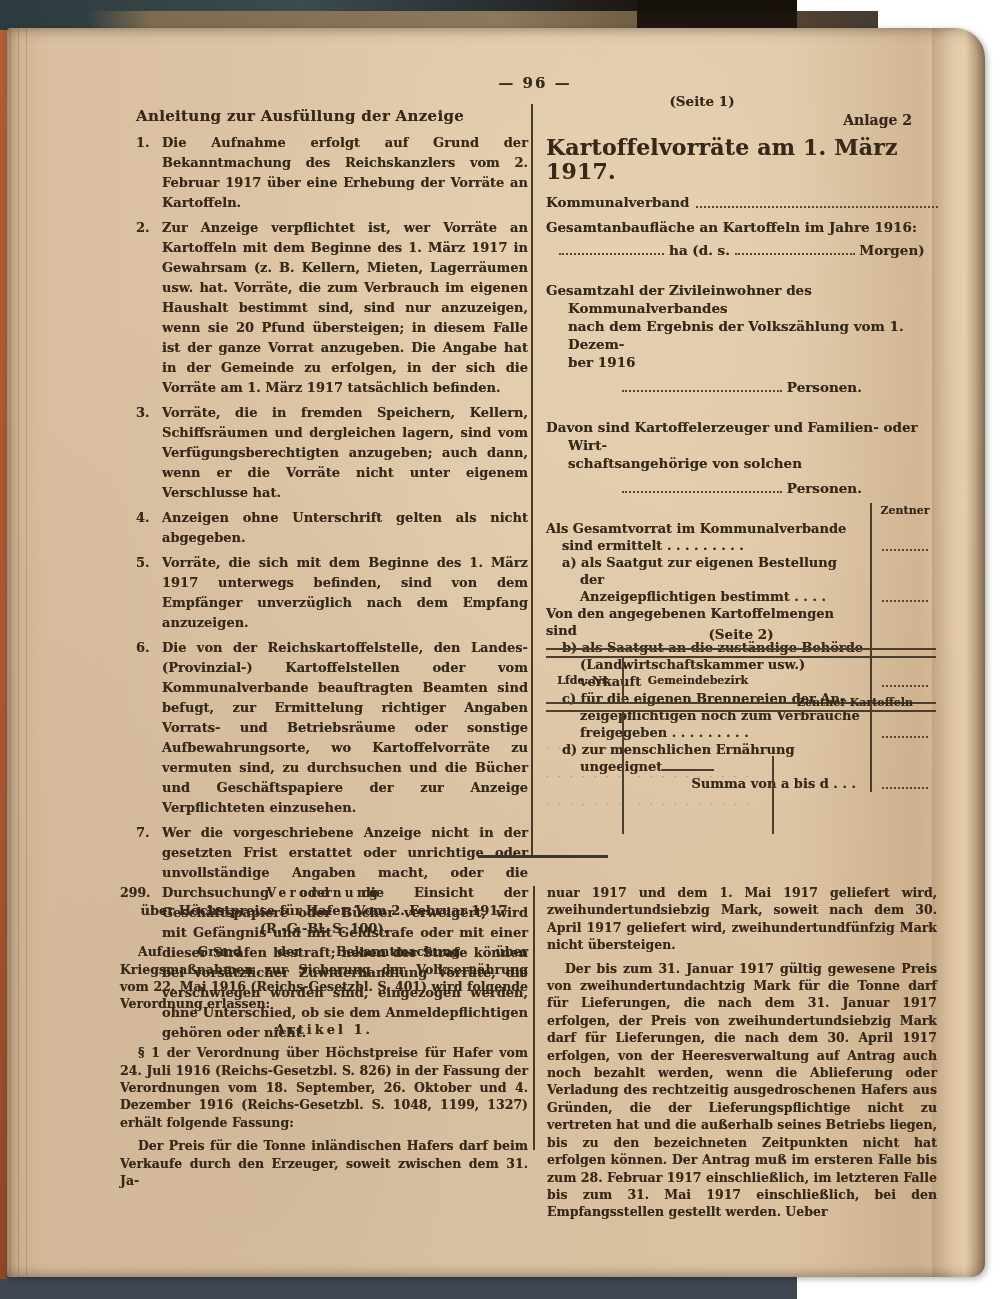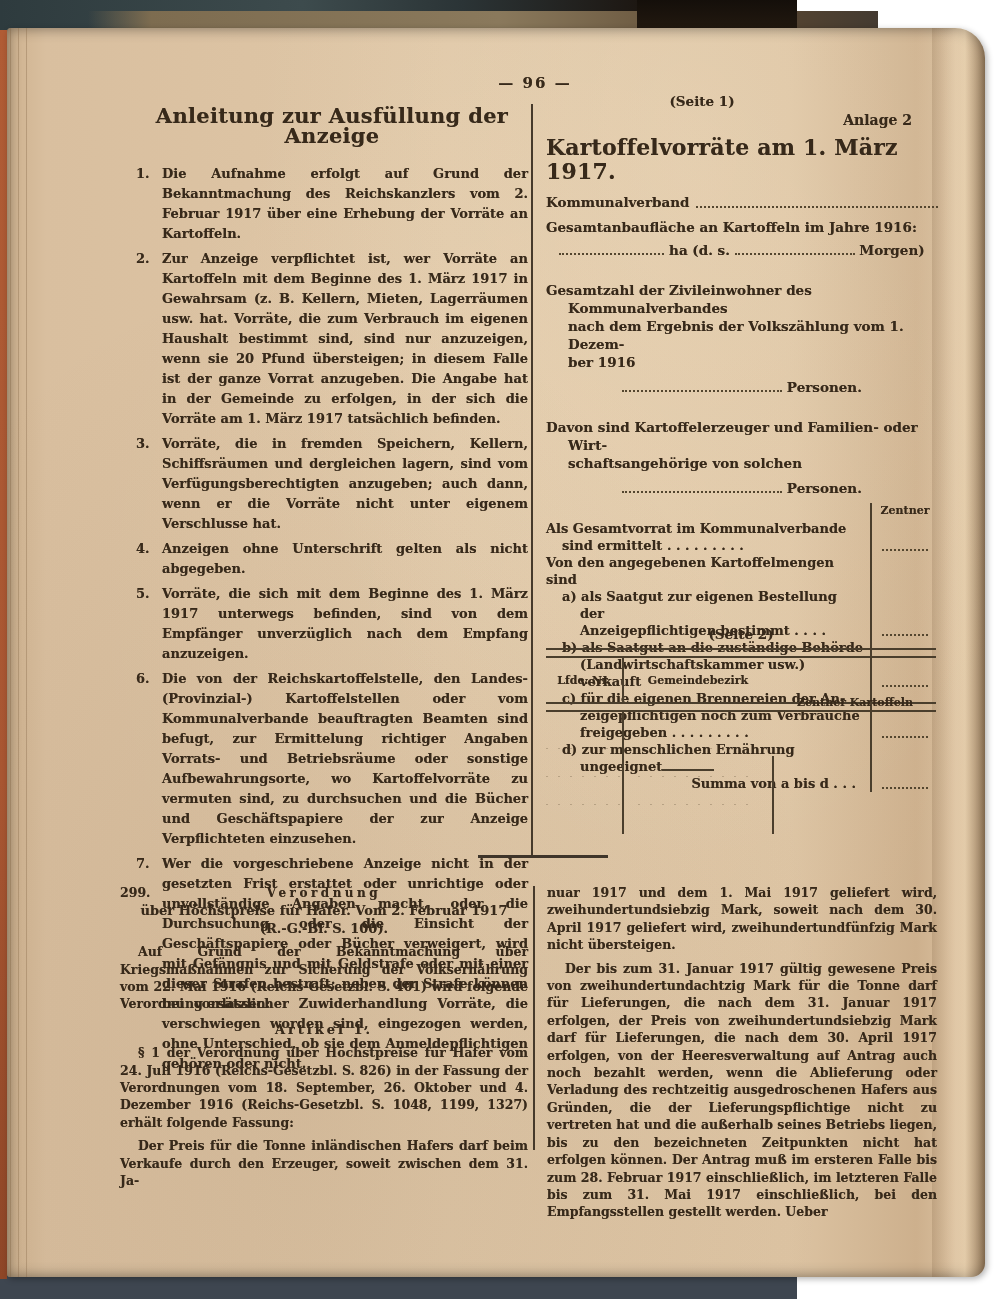--- a/index.html
+++ b/index.html
@@ -29,21 +29,21 @@
     background:repeating-linear-gradient(90deg,rgba(150,120,88,.0) 0 3px,rgba(130,100,68,.35) 3px 4px,rgba(150,120,88,.0) 4px 8px);}
   .fold-right{position:absolute;top:0;bottom:0;left:925px;width:53px;border-radius:0 30px 14px 0;
     background:linear-gradient(90deg,rgba(90,60,30,.16),rgba(90,60,30,0) 30%,rgba(255,236,202,.38) 62%,rgba(70,45,22,.30) 100%);}
   
   .ink{color:#37291a;font-weight:700;text-shadow:0 0 .4px rgba(55,41,26,.55);}
   .just{text-align:justify;}
   .preline{white-space:pre-line;}
   .page-number{position:absolute;left:470px;top:74px;width:130px;text-align:center;font-size:15px;letter-spacing:2px;}
   
   .col-left{position:absolute;left:136px;top:106px;width:392px;font-size:13px;line-height:20px;}
-  .instr-heading{text-align:center;font-size:21px;margin-bottom:18px;letter-spacing:.3px;}
+  .instr-heading{text-align:left;font-size:15px;margin-bottom:7px;letter-spacing:.3px;}
   .instr-item{display:flex;margin-bottom:5px;}
   .instr-num{width:26px;flex:0 0 26px;}
   .instr-text{flex:1;}
   .divider-v{position:absolute;left:531px;top:104px;width:2px;height:752px;background:#463a2b;}
   .divider-v2{position:absolute;left:533px;top:886px;width:2px;height:264px;background:#463a2b;}
   
   .col-right{position:absolute;left:546px;top:92px;width:392px;font-size:13.5px;line-height:18px;}
   .seite1{text-align:center;padding-right:80px;font-size:13.5px;}
   .anlage{text-align:right;padding-right:26px;font-size:14px;margin-top:1px;}
   .form-title{font-size:22px;line-height:24px;margin:6px 0 10px 0;letter-spacing:.2px;}
@@ -183,29 +183,29 @@
         <div class="z-val z-head">Zentner</div>
       </div>
       <div class="z-row">
         <div class="z-text preline hangA">Als Gesamtvorrat im Kommunalverbande
 sind ermittelt   .    .    .    .    .    .    .    .    .</div>
         <div class="z-val">
             <i class="z-valdots"></i>
           </div>
       </div>
       <div class="z-row">
+        <div class="z-text preline hangB">a) als Saatgut zur eigenen Bestellung der
+Anzeigepflichtigen bestimmt    .    .    .    .</div>
+        <div class="z-val">
+            <i class="z-valdots"></i>
+          </div>
+      </div>
+      <div class="z-row">
         <div class="z-text">Von den angegebenen Kartoffelmengen sind</div>
         <div class="z-val"></div>
-      </div>
-      <div class="z-row">
-        <div class="z-text preline hangB">a) als Saatgut zur eigenen Bestellung der
-Anzeigepflichtigen bestimmt    .    .    .    .</div>
-        <div class="z-val">
-            <i class="z-valdots"></i>
-          </div>
       </div>
       <div class="z-row">
         <div class="z-text preline hangB">b) als Saatgut an die zuständige Behörde
 (Landwirtschaftskammer usw.) verkauft</div>
         <div class="z-val">
             <i class="z-valdots"></i>
           </div>
       </div>
       <div class="z-row">
         <div class="z-text preline hangB">c) für die eigenen Brennereien der An-

